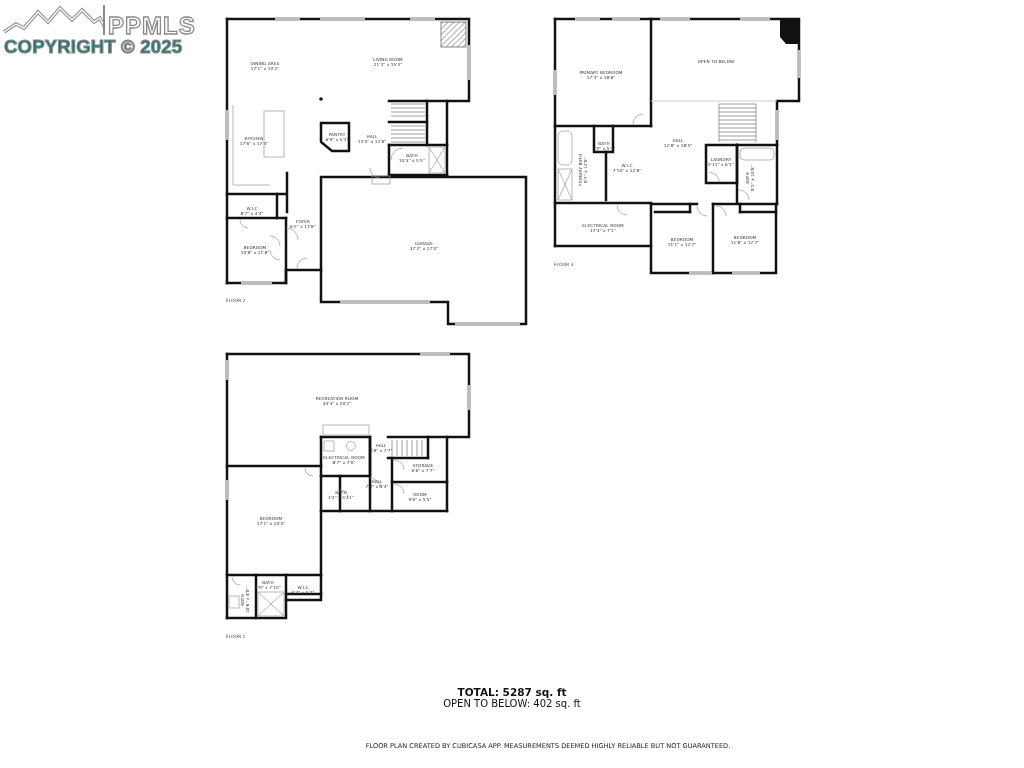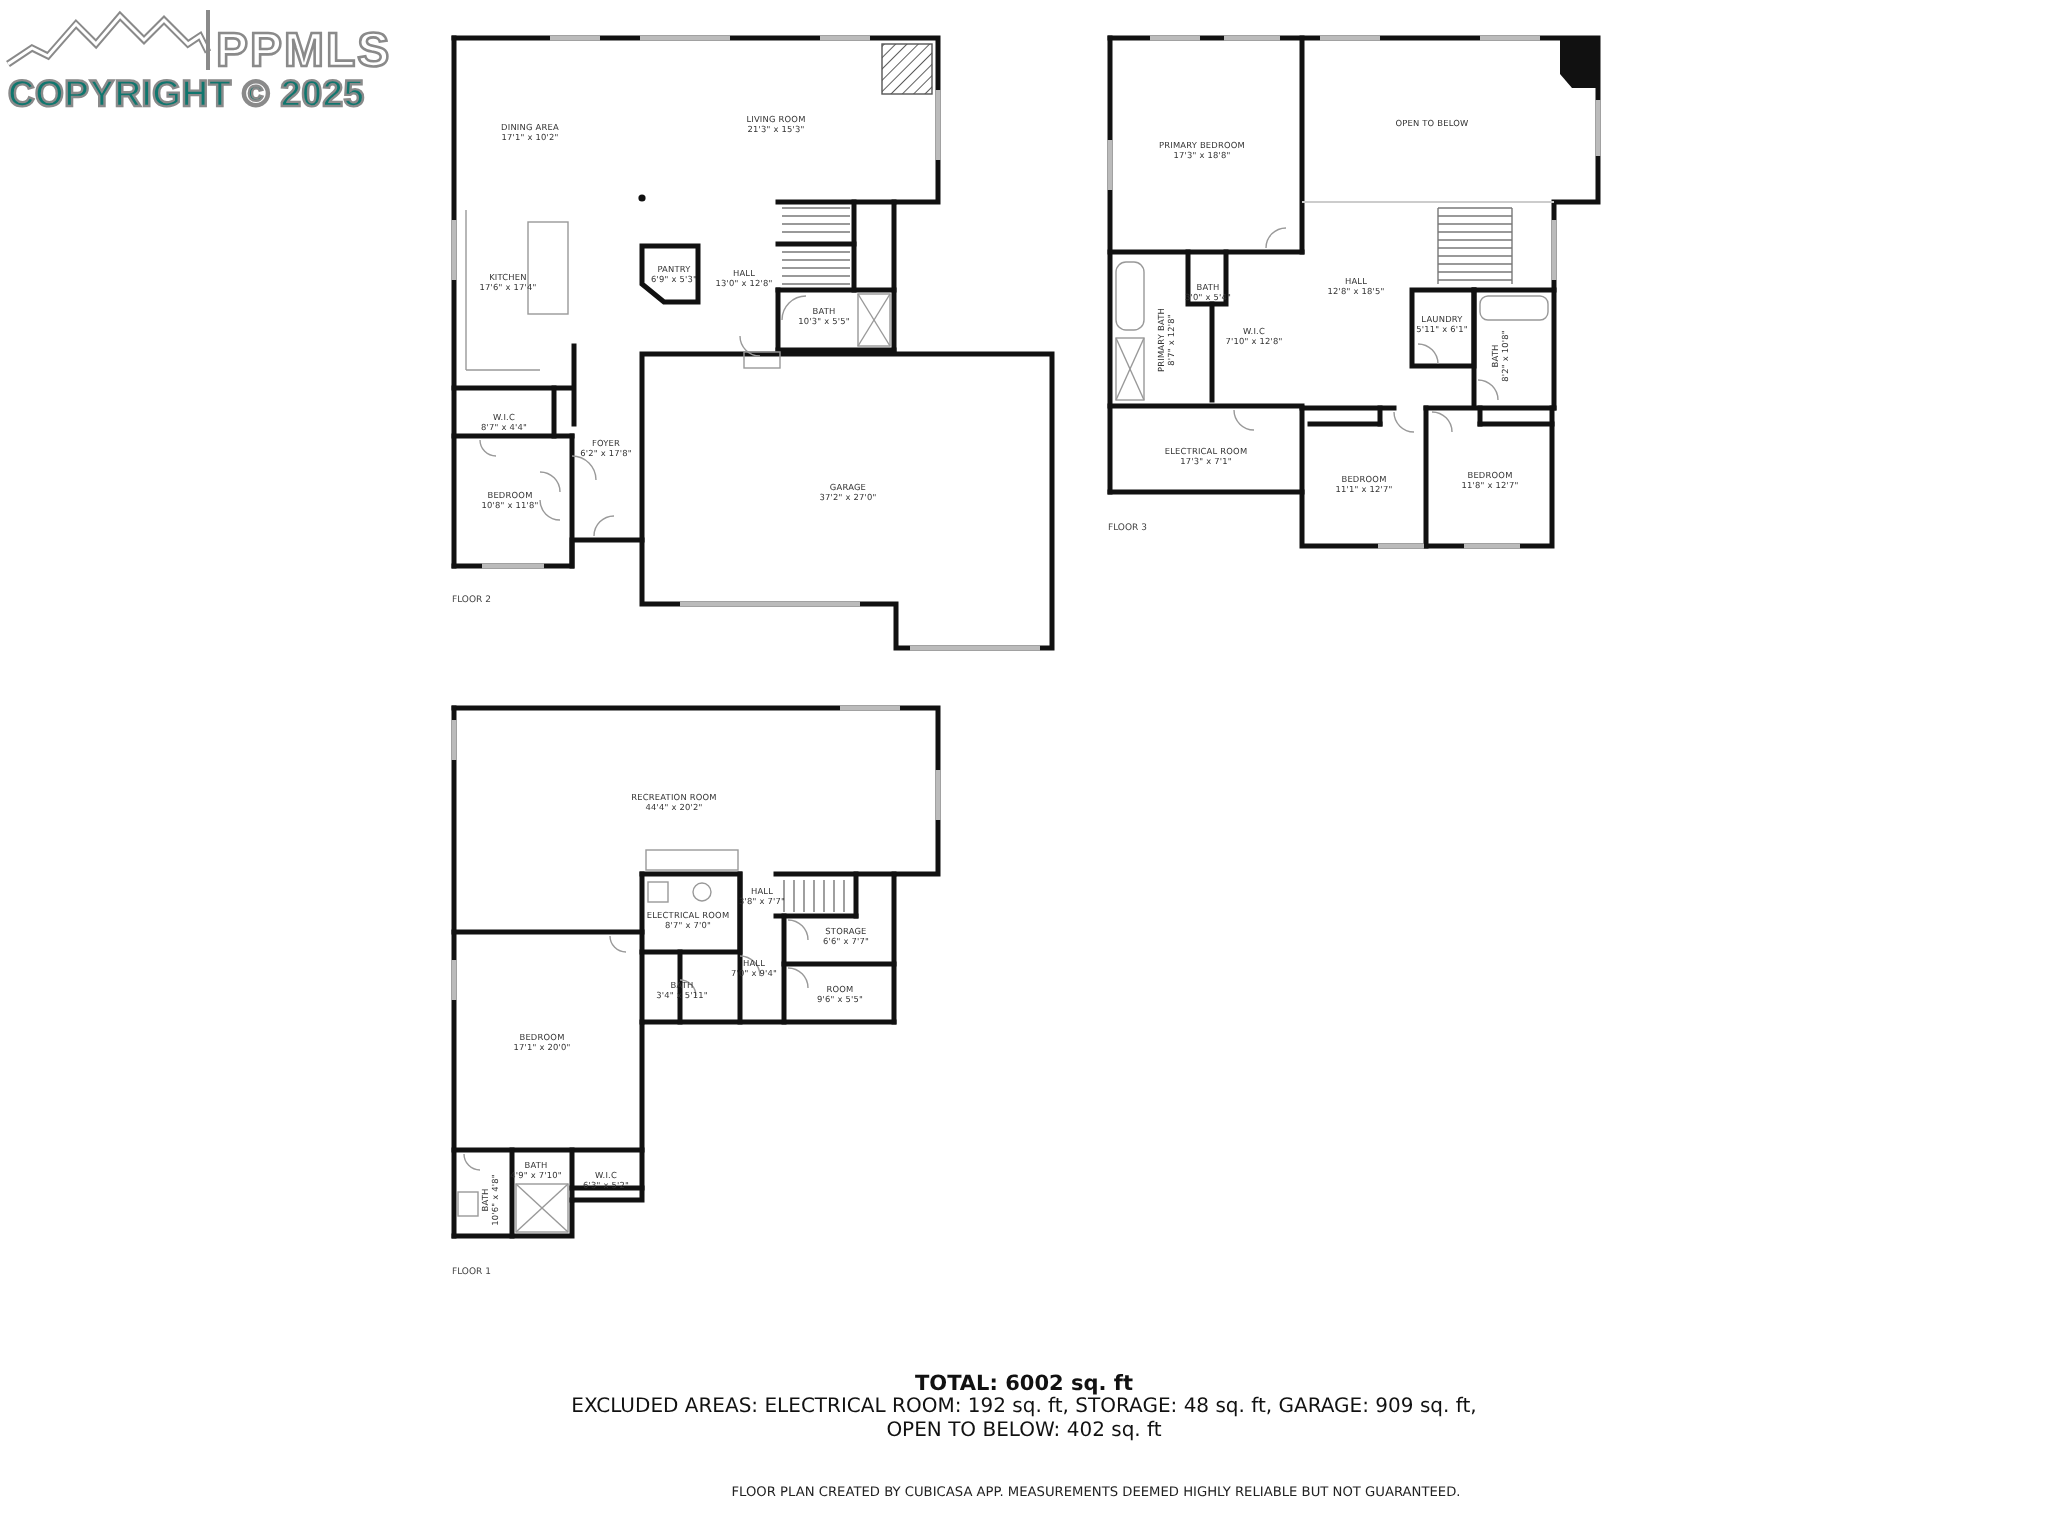--- a/index.html
+++ b/index.html
@@ -382,17 +382,16 @@
       <div>10'6" x 4'8"</div>
     </div>
   <div class="room-label" style="left:303px;top:585px;">
       <div>W.I.C</div>
       <div>6'3" x 5'2"</div>
     </div>
   <div class="floor-label" style="left:226px;top:634px;">FLOOR 1</div>
 </div>
 
 <div class="summary">
-  <div class="total">TOTAL: 6002 sq. ft</div>
-  <div class="line">EXCLUDED AREAS: ELECTRICAL ROOM: 192 sq. ft, STORAGE: 48 sq. ft, GARAGE: 909 sq. ft,</div>
+  <div class="total">TOTAL: 5287 sq. ft</div>
   <div class="line">OPEN TO BELOW: 402 sq. ft</div>
 </div>
 <div class="disclaimer">FLOOR PLAN CREATED BY CUBICASA APP. MEASUREMENTS DEEMED HIGHLY RELIABLE BUT NOT GUARANTEED.</div>
 
 </body></html>

